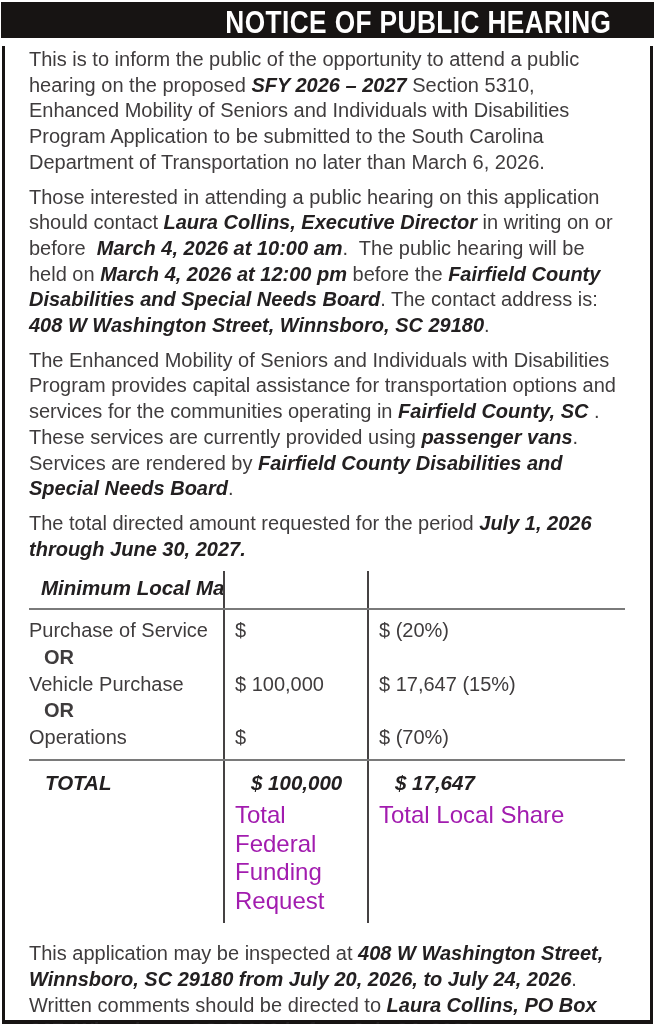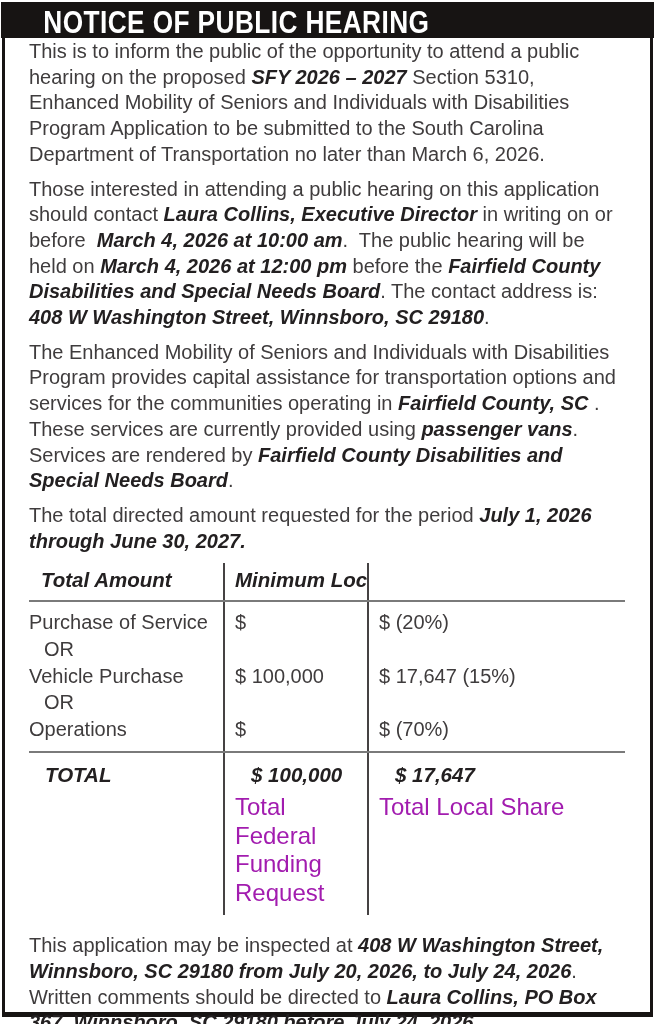--- a/index.html
+++ b/index.html
@@ -7,25 +7,25 @@
   body {
     width: 655px; height: 1024px;
     background: #ffffff;
     font-family: "Liberation Sans", sans-serif;
     overflow: hidden;
   }
   .page { position: relative; width: 655px; height: 1024px; background: #fff; }
 
   
   .titlebar {
-    margin: 2px 1px 0 1px;
+    margin: 2px 1px 8px 1px;
     height: 36px;
     background: #171413;
     color: #ffffff;
-    text-align: left;
+    text-align: right;
     line-height: 41px;
     overflow: hidden;
   }
   .titlebar-text {
     display: inline-block;
     font-weight: bold;
     font-size: 32px;
     letter-spacing: 0.5px;
     transform: scaleX(0.82);
     transform-origin: center;
@@ -67,21 +67,21 @@
     padding: 5px 0 8px 0;
     font-weight: bold; font-style: italic;
     font-size: 20.5px; color: #232021;
     white-space: nowrap; overflow: hidden;
   }
   .t-head > div.c2, .t-head > div.c3 { padding-left: 12px; }
 
   .t-body { padding: 7px 0 9px 0; font-size: 20px; }
   .t-body > div { height: 26.6px; line-height: 26.6px; white-space: nowrap; }
   .t-body > div.c2, .t-body > div.c3 { padding-left: 12px; }
-  .t-body > div.or { padding-left: 15px; }
+  .t-body > div.or { padding-left: 15px; font-weight: bold; }
 
   .t-total { padding: 9px 0 8px 0; }
   .t-total .amt {
     font-weight: bold; font-style: italic;
     font-size: 20.5px; color: #232021; line-height: 26px;
     white-space: nowrap;
     margin-left: 16px;
   }
   .t-total .note { font-size: 24px; line-height: 28.5px; margin-top: 5px; color: #a21caf; }
   .t-total > div.c2, .t-total > div.c3 { padding-left: 12px; }
@@ -102,21 +102,20 @@
     <p class="body-par"><span>This is to inform the public of the opportunity to attend a public hearing on the proposed </span><span class="bi">SFY 2026 – 2027</span><span> Section 5310, Enhanced Mobility of Seniors and Individuals with Disabilities Program Application to be submitted to the South Carolina Department of Transportation no later than March 6, 2026.</span></p>
     <p class="body-par"><span>Those interested in attending a public hearing on this application should contact </span><span class="bi">Laura Collins, Executive Director</span><span> in writing on or before  </span><span class="bi">March 4, 2026 at 10:00 am</span><span>.  The public hearing will be held on </span><span class="bi">March 4, 2026 at 12:00 pm</span><span> before the </span><span class="bi">Fairfield County Disabilities and Special Needs Board</span><span>. The contact address is: </span><span class="bi">408 W Washington Street, Winnsboro, SC 29180</span><span>.</span></p>
     <p class="body-par"><span>The Enhanced Mobility of Seniors and Individuals with Disabilities Program provides capital assistance for transportation options and services for the communities operating in </span><span class="bi">Fairfield County, SC</span><span> . These services are currently provided using </span><span class="bi">passenger vans</span><span>. Services are rendered by </span><span class="bi">Fairfield County Disabilities and Special Needs Board</span><span>.</span></p>
     <p class="body-par"><span>The total directed amount requested for the period </span><span class="bi">July 1, 2026 through June 30, 2027.</span></p>
 
     <div class="ptable">
       <div class="vline vline-1"></div>
       <div class="vline vline-2"></div>
 
       <div class="tgrid t-head">
-        <div class="c2">Total Amount</div>
         <div class="c3">Minimum Local Match ___</div>
       </div>
 
       <div class="hrule"></div>
 
       <div class="tgrid t-body">
         <div class="c1">Purchase of Service</div>
         <div class="c2">$</div>
         <div class="c3">$ (20%)</div>
 

